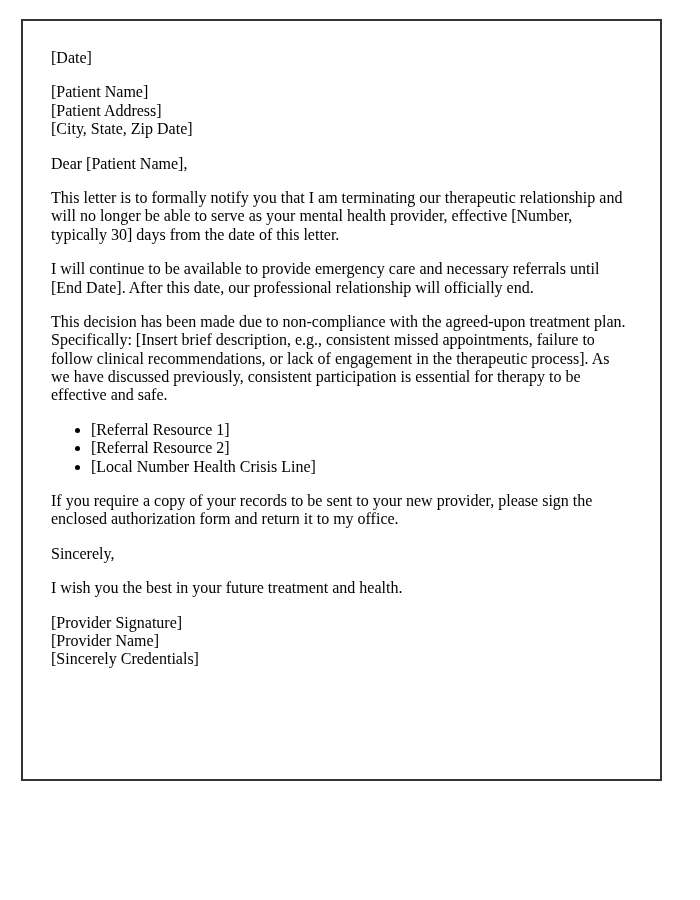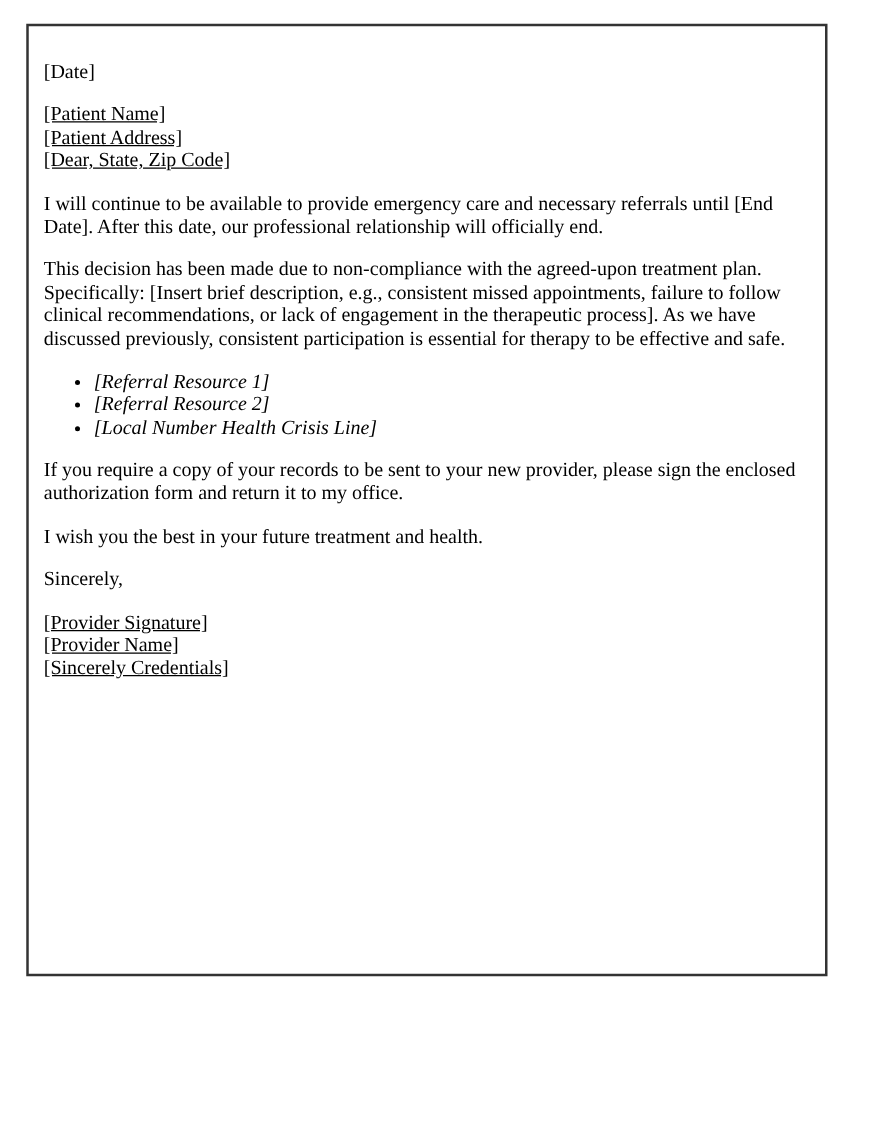--- a/index.html
+++ b/index.html
@@ -16,72 +16,72 @@
     color: #000000;
   }
   .letter-page {
     position: absolute;
     left: 21px;
     top: 19px;
     width: 641px;
     height: 762px;
     box-sizing: border-box;
     border: 2px solid #333333;
-    padding: 12px 12px;
+    padding: 12px 28px;
     line-height: 1.15;
     overflow: hidden;
   }
   .letter-page p {
     margin: 16px 0;
   }
   .block .line {
     display: block;
-    text-decoration: underline;
   }
   .letter-page ul {
     margin: 16px 0;
     padding: 0 0 0 40px;
     list-style-type: disc;
   }
   .letter-page li {
     margin: 0;
-    font-style: italic;
   }
 </style>
 </head>
 <body>
 
 <div class="letter-page">
 
   <p>[Date]</p>
 
   <p class="block">
     <span class="line">[Patient Name]</span>
     <span class="line">[Patient Address]</span>
-    <span class="line">[Dear, State, Zip Code]</span>
+    <span class="line">[City, State, Zip Date]</span>
   </p>
 
+  <p>Dear [Patient Name],</p>
 
+  <p>This letter is to formally notify you that I am terminating our therapeutic relationship and will no longer be able to serve as your mental health provider, effective [Number, typically 30] days from the date of this letter.</p>
 
   <p>I will continue to be available to provide emergency care and necessary referrals until [End Date]. After this date, our professional relationship will officially end.</p>
 
   <p>This decision has been made due to non-compliance with the agreed-upon treatment plan. Specifically: [Insert brief description, e.g., consistent missed appointments, failure to follow clinical recommendations, or lack of engagement in the therapeutic process]. As we have discussed previously, consistent participation is essential for therapy to be effective and safe.</p>
 
 
   <ul>
     <li>[Referral Resource 1]</li>
     <li>[Referral Resource 2]</li>
     <li>[Local Number Health Crisis Line]</li>
   </ul>
 
   <p>If you require a copy of your records to be sent to your new provider, please sign the enclosed authorization form and return it to my office.</p>
 
+  <p>Sincerely,</p>
+
   <p>I wish you the best in your future treatment and health.</p>
-
-  <p>Sincerely,</p>
 
   <p class="block">
     <span class="line">[Provider Signature]</span>
     <span class="line">[Provider Name]</span>
     <span class="line">[Sincerely Credentials]</span>
   </p>
 
 </div>
 
 </body></html>

